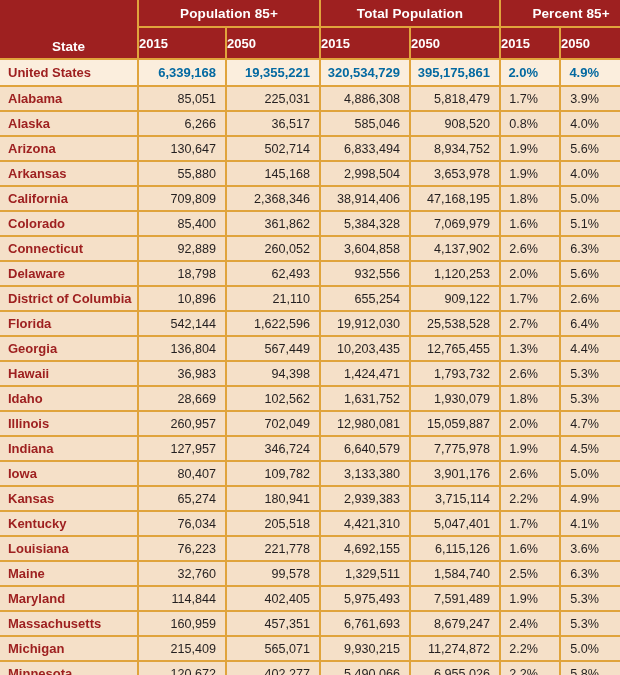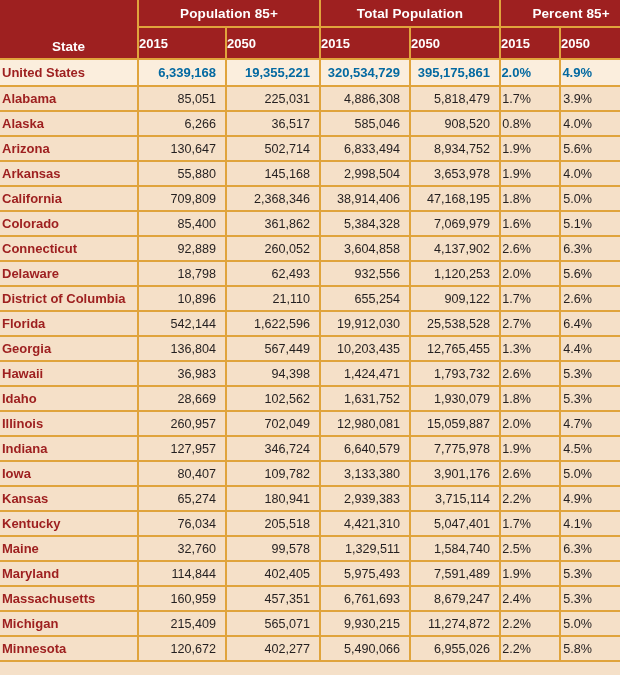--- a/index.html
+++ b/index.html
@@ -90,25 +90,25 @@
     border-right: 2px solid #E0A43C;
     border-bottom: 2px solid #E0A43C;
     background: #F5E0C8;
     color: #231f20;
     text-align: right;
     vertical-align: middle;
     white-space: nowrap;
   }
   tbody td.last { border-right: none; }
   tbody td.num { padding-right: 9px; }
-  tbody td.pct { padding-right: 28px; }
+  tbody td.pct { padding-right: 21px; }
 
   tbody td.state-cell {
     text-align: left;
-    padding-left: 2px;
+    padding-left: 8px;
     color: #9E2020;
     font-weight: bold;
     font-size: 13px;
   }
 
   
   tr.total-row td {
     background: #FBEEDD;
     color: #0369a1;
     font-weight: bold;
@@ -319,20 +319,29 @@
         <tr>
           <td class="state-cell">Kentucky</td>
           <td class="num">76,034</td>
           <td class="num">205,518</td>
           <td class="num">4,421,310</td>
           <td class="num">5,047,401</td>
           <td class="pct">1.7%</td>
           <td class="pct last">4.1%</td>
         </tr>
         <tr>
+          <td class="state-cell">Louisiana</td>
+          <td class="num">76,223</td>
+          <td class="num">221,778</td>
+          <td class="num">4,692,155</td>
+          <td class="num">6,115,126</td>
+          <td class="pct">1.6%</td>
+          <td class="pct last">3.6%</td>
+        </tr>
+        <tr>
           <td class="state-cell">Maine</td>
           <td class="num">32,760</td>
           <td class="num">99,578</td>
           <td class="num">1,329,511</td>
           <td class="num">1,584,740</td>
           <td class="pct">2.5%</td>
           <td class="pct last">6.3%</td>
         </tr>
         <tr>
           <td class="state-cell">Maryland</td>

